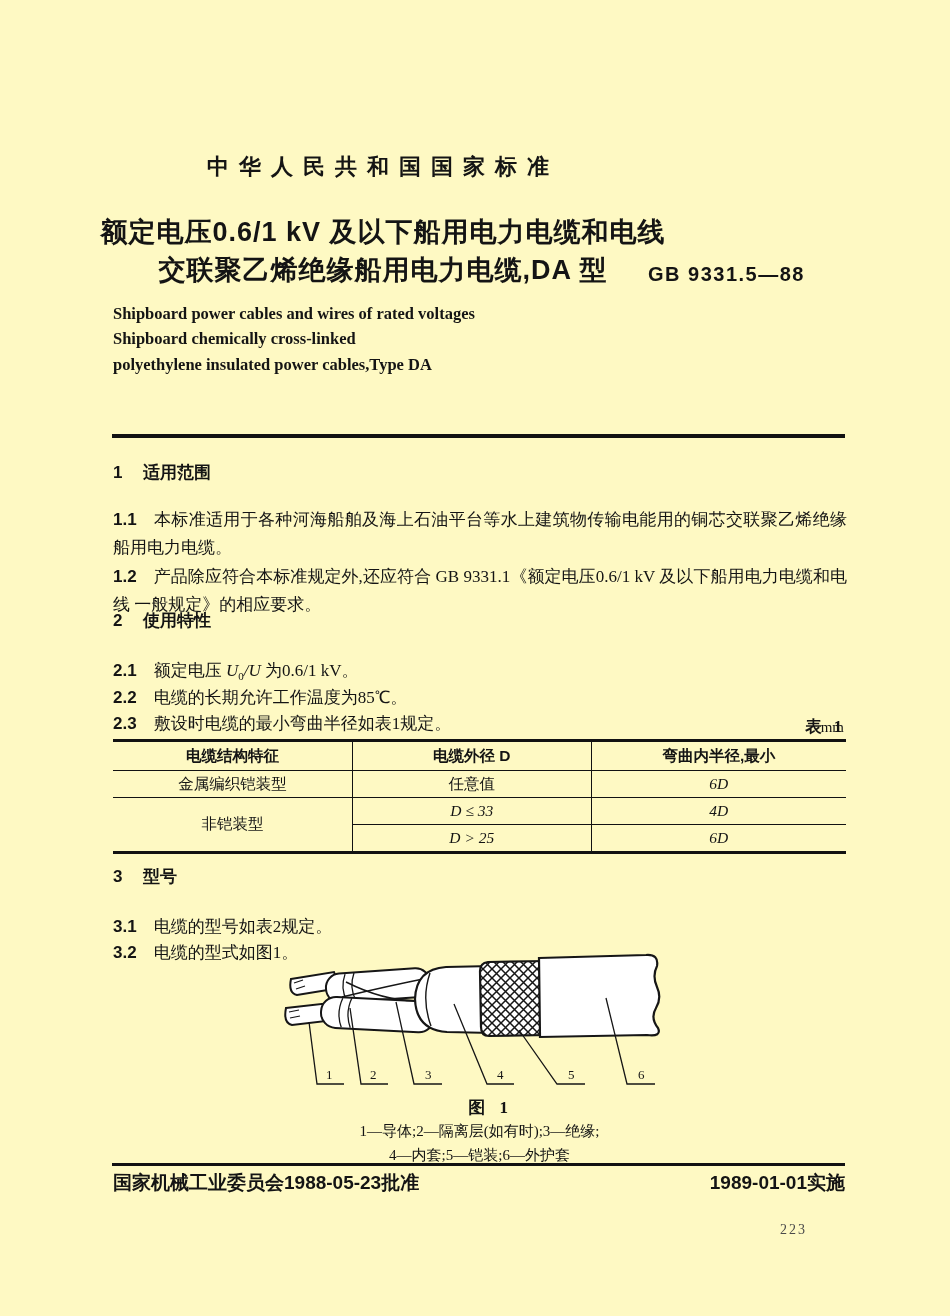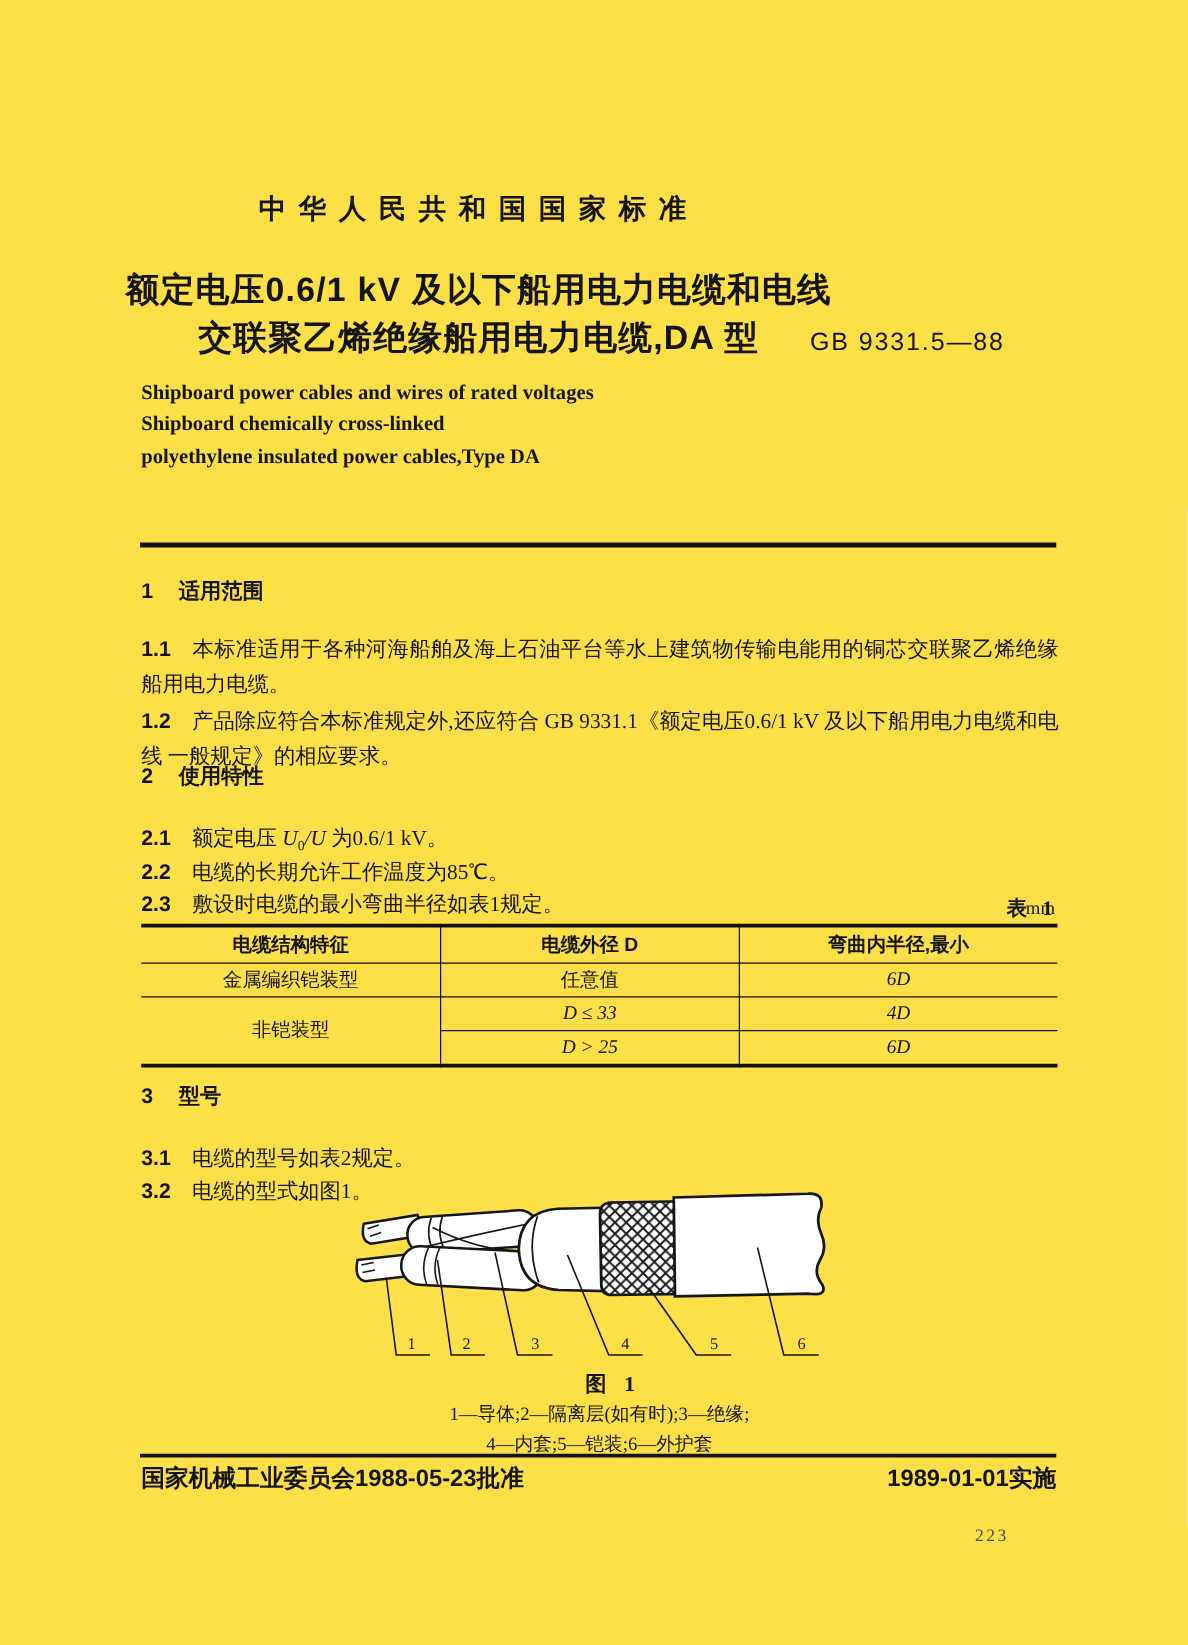--- a/index.html
+++ b/index.html
@@ -1,18 +1,18 @@
 <!DOCTYPE html>
 <html><head>
 <meta charset="utf-8">
 <style>
   html,body { margin:0; padding:0; background:#e8e8e8; }
   .page {
     position:relative; width:950px; height:1316px; margin:0 auto;
-    background:#fde047; color:#141414;
+    background:#fef9c3; color:#141414;
     font-family:"Liberation Serif", serif;
     overflow:hidden;
   }
   .abs { position:absolute; }
 
   
   .std-header {
     left:113px; top:152px; width:540px; text-align:center;
     font-family:"Liberation Sans", sans-serif;
     font-weight:bold; font-size:22px; letter-spacing:10px; white-space:nowrap;
@@ -20,21 +20,21 @@
   .title-cn {
     left:83px; top:0; width:600px; text-align:center;
     font-family:"Liberation Sans", sans-serif;
     font-weight:bold; font-size:27px; letter-spacing:1px; white-space:nowrap;
   }
   .t1 { top:214px; }
   .t2 { top:252px; }
   .gb-no {
     left:648px; top:263px;
     font-family:"Liberation Sans", sans-serif;
-    font-weight:normal; font-size:20px; letter-spacing:1.5px; white-space:nowrap;
+    font-weight:bold; font-size:20px; letter-spacing:1.5px; white-space:nowrap;
   }
   .eng-title {
     left:113px; top:301px; width:540px; text-align:left;
     font-weight:bold; font-size:16.5px; line-height:25.4px;
   }
 
   .rule-top    { left:112px; top:434px;  width:733px; height:4px; background:#121212; }
   .rule-footer { left:112px; top:1163px; width:733px; height:3px; background:#121212; }
 
   

